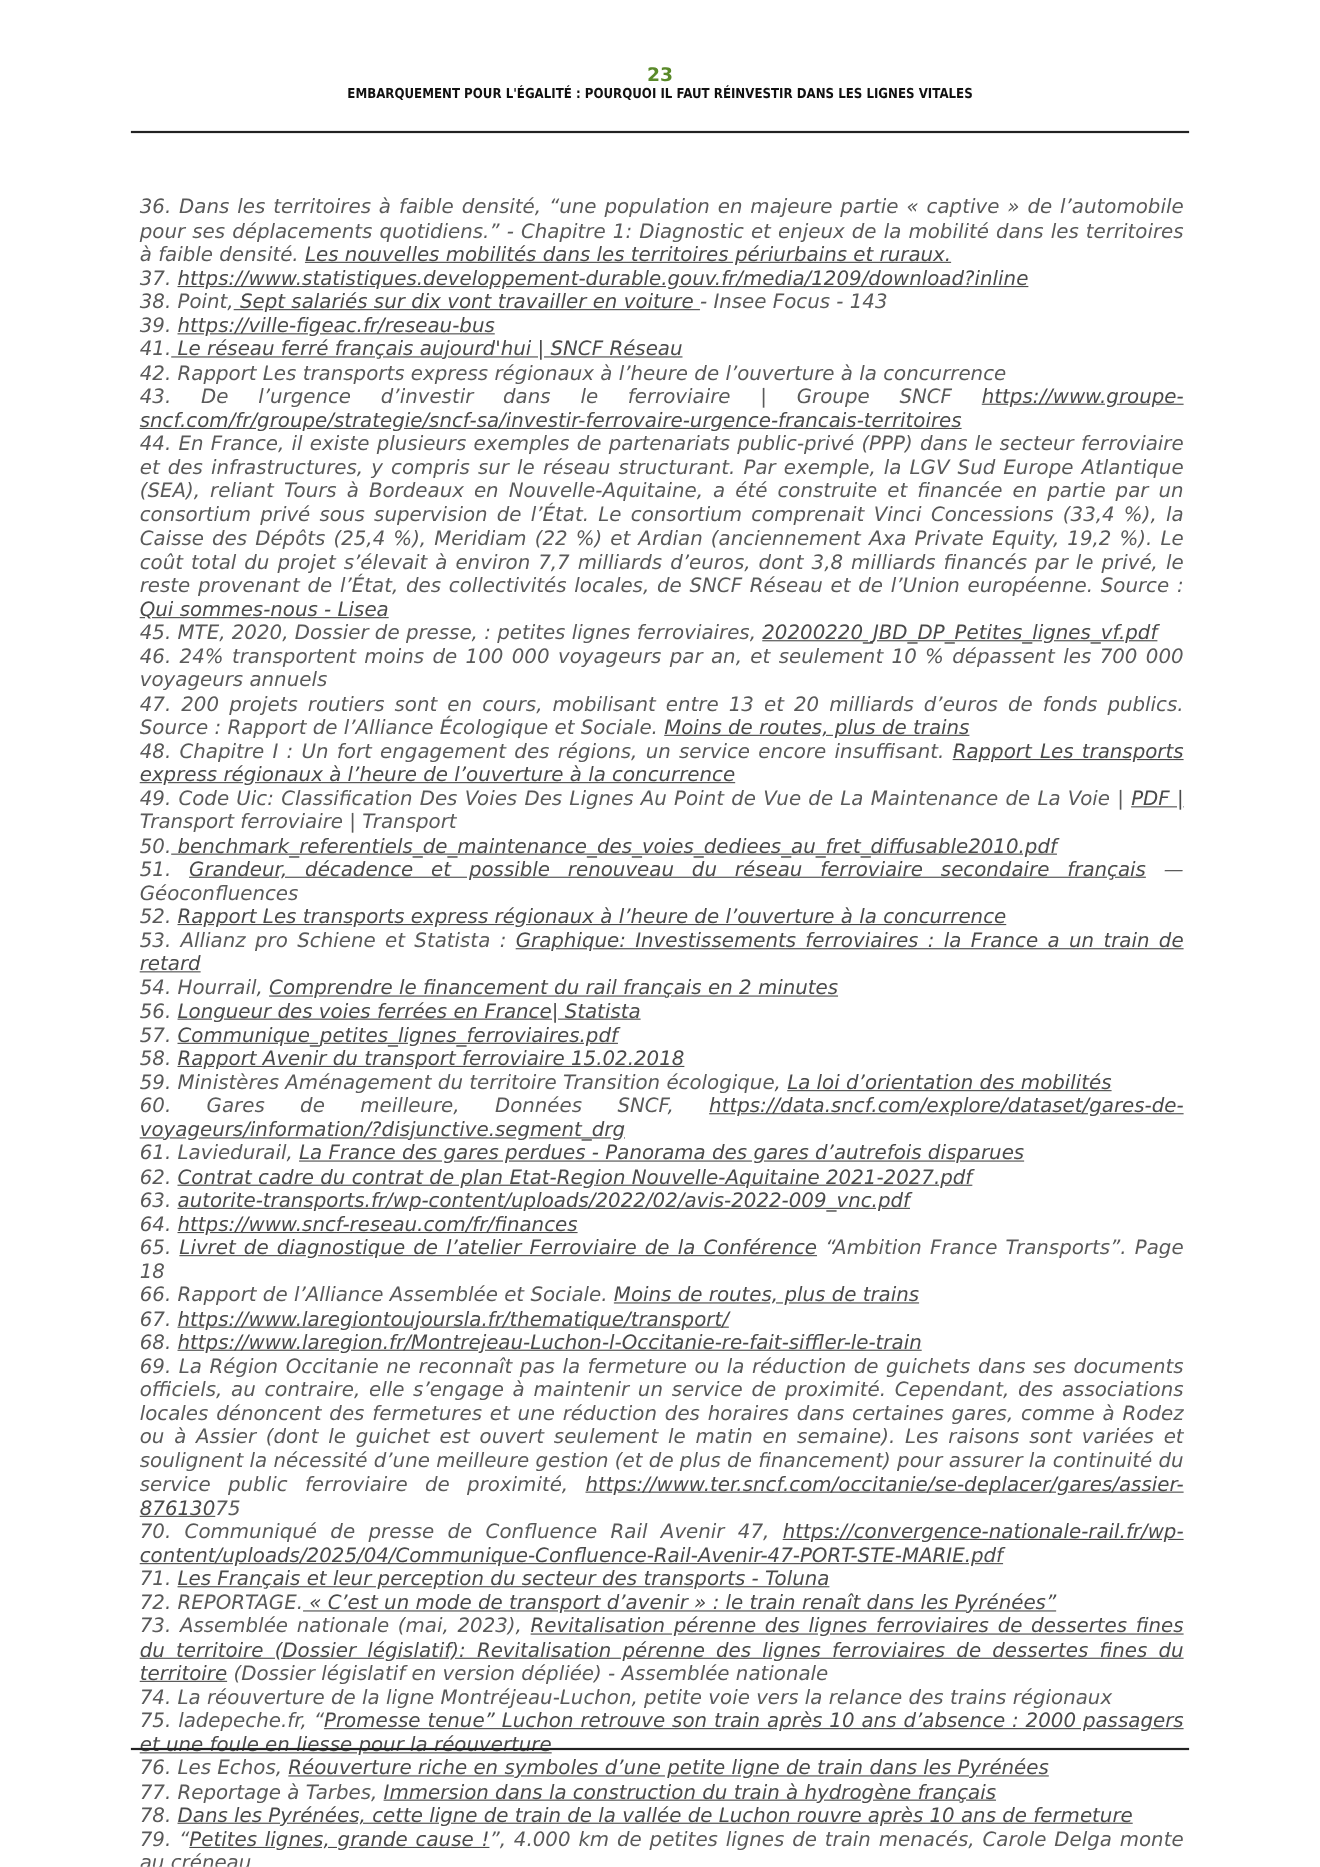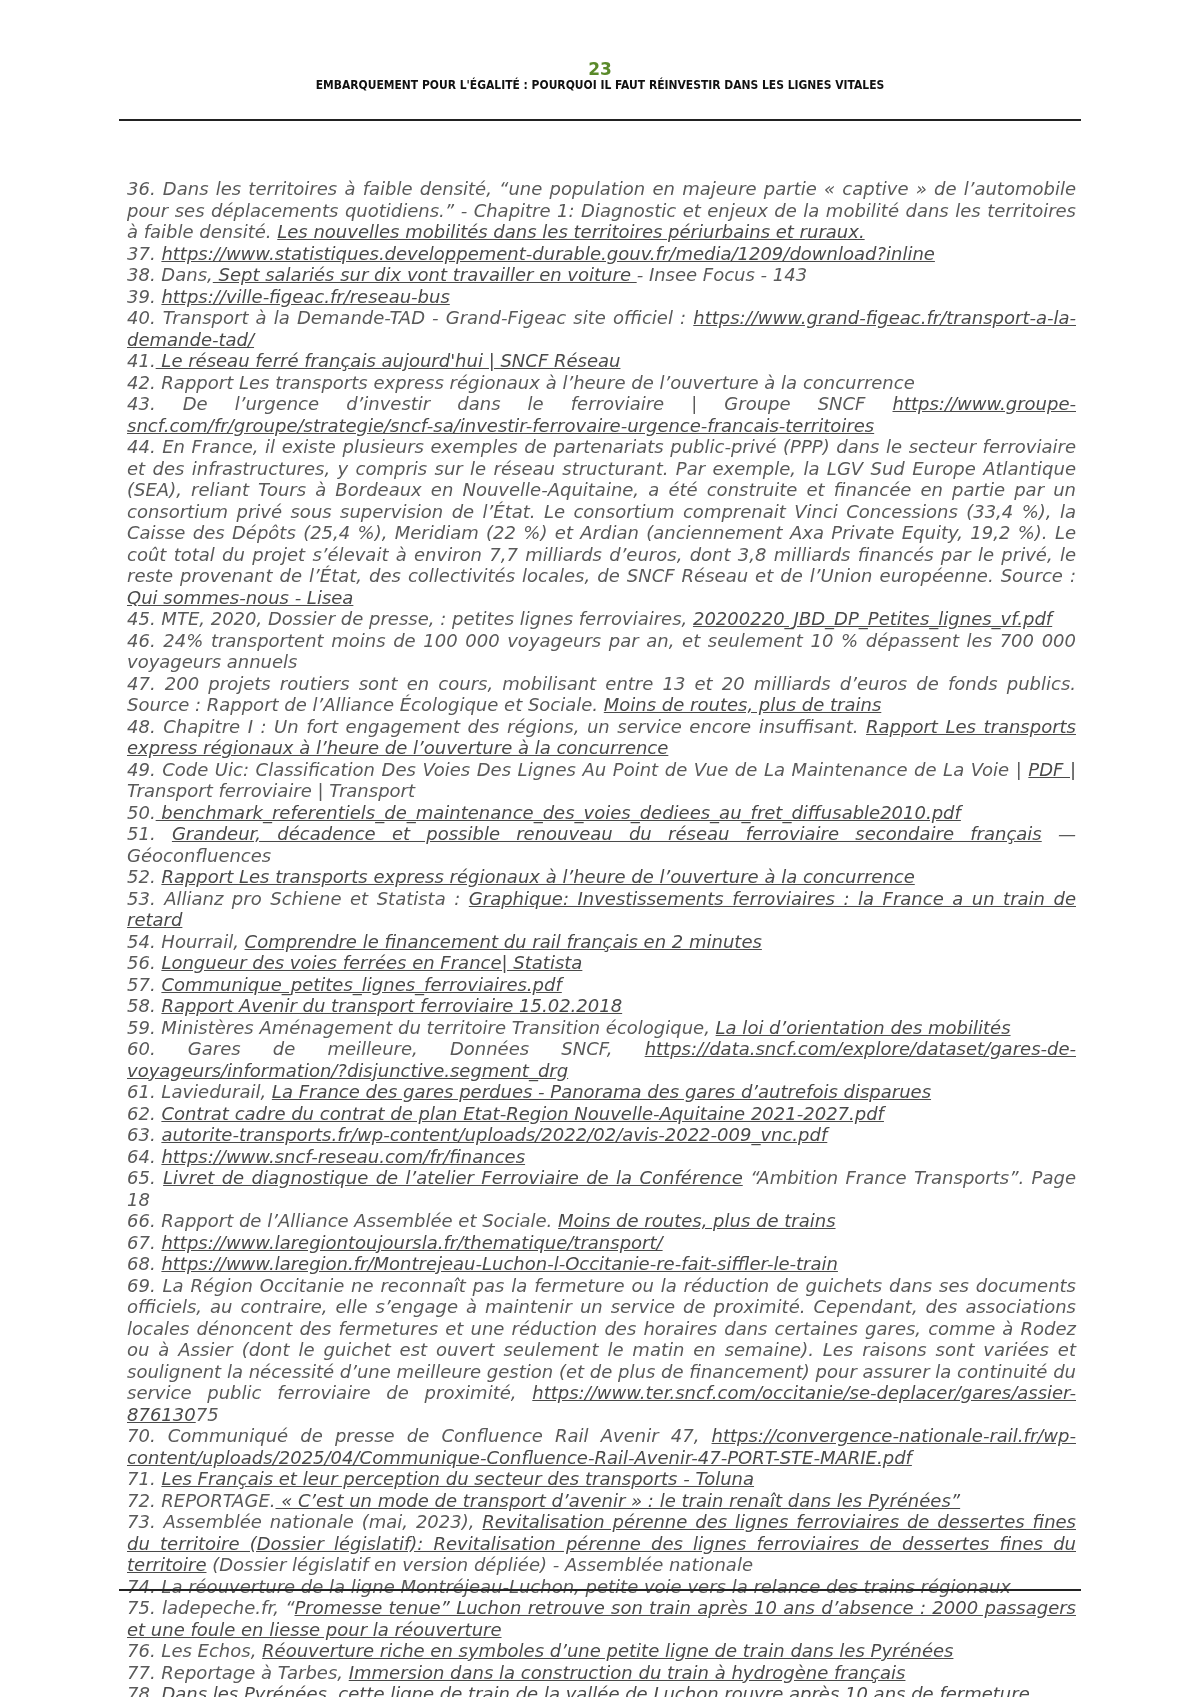--- a/index.html
+++ b/index.html
@@ -23,23 +23,22 @@
 </head>
 <body>
 
 <div class="page-number">23</div>
 <div class="running-title">EMBARQUEMENT POUR L'ÉGALITÉ :  POURQUOI IL FAUT RÉINVESTIR DANS LES LIGNES VITALES</div>
 <div class="rule top"></div>
 
 <div class="notes" id="notes">
     <p class="note"><span class="num">36.</span><span> Dans les territoires à faible densité, “une population en majeure partie « captive » de l’automobile pour ses déplacements quotidiens.” - Chapitre 1: Diagnostic et enjeux de la mobilité dans les territoires à faible densité. </span><span class="lnk">Les nouvelles mobilités dans les territoires périurbains et ruraux. </span></p>
     <p class="note"><span class="num">37.</span><span> </span><span class="lnk">https://www.statistiques.developpement-durable.gouv.fr/media/1209/download?inline</span></p>
-    <p class="note"><span class="num">38.</span><span> Dans,</span><span class="lnk"> Sept salariés sur dix vont travailler en voiture </span><span>- Insee Focus - 143</span></p>
+    <p class="note"><span class="num">38.</span><span> Point,</span><span class="lnk"> Sept salariés sur dix vont travailler en voiture </span><span>- Insee Focus - 143</span></p>
     <p class="note"><span class="num">39.</span><span>  </span><span class="lnk">https://ville-figeac.fr/reseau-bus</span></p>
-    <p class="note"><span class="num">40.</span><span>  Transport à la Demande-TAD - Grand-Figeac site officiel : </span><span class="lnk">https://www.grand-figeac.fr/transport-a-la-demande-tad/</span></p>
     <p class="note"><span class="num">41.</span><span class="lnk"> Le réseau ferré français aujourd'hui | SNCF Réseau</span></p>
     <p class="note"><span class="num">42.</span><span> Rapport Les transports express régionaux à l’heure de l’ouverture à la concurrence</span></p>
     <p class="note"><span class="num">43.</span><span> De l’urgence d’investir dans le ferroviaire | Groupe SNCF </span><span class="lnk">https://www.groupe-sncf.com/fr/groupe/strategie/sncf-sa/investir-ferrovaire-urgence-francais-territoires</span></p>
     <p class="note"><span class="num">44.</span><span> En France, il existe plusieurs exemples de partenariats public-privé (PPP) dans le secteur ferroviaire et des infrastructures, y compris sur le réseau structurant. Par exemple, la LGV Sud Europe Atlantique (SEA), reliant Tours à Bordeaux en Nouvelle-Aquitaine, a été construite et financée en partie par un consortium privé sous supervision de l’État. Le consortium comprenait Vinci Concessions (33,4 %), la Caisse des Dépôts (25,4 %), Meridiam (22 %) et Ardian (anciennement Axa Private Equity, 19,2 %). Le coût total du projet s’élevait à environ 7,7 milliards d’euros, dont 3,8 milliards financés par le privé, le reste provenant de l’État, des collectivités locales, de SNCF Réseau et de l’Union européenne. Source : </span><span class="lnk">Qui sommes-nous - Lisea</span></p>
     <p class="note"><span class="num">45.</span><span> MTE, 2020, Dossier de presse, : petites lignes ferroviaires, </span><span class="lnk">20200220_JBD_DP_Petites_lignes_vf.pdf</span></p>
     <p class="note"><span class="num">46.</span><span> 24% transportent moins de 100 000 voyageurs par an, et seulement 10 % dépassent les 700 000 voyageurs annuels</span></p>
     <p class="note"><span class="num">47.</span><span> 200 projets routiers sont en cours, mobilisant entre 13 et 20 milliards d’euros de fonds publics. Source : Rapport de l’Alliance Écologique et Sociale. </span><span class="lnk">Moins de routes, plus de trains</span></p>
     <p class="note"><span class="num">48.</span><span>  Chapitre I : Un fort engagement des régions, un service encore insuffisant. </span><span class="lnk">Rapport Les transports express régionaux à l’heure de l’ouverture à la concurrence</span></p>
     <p class="note"><span class="num">49.</span><span> Code Uic: Classification Des Voies Des Lignes Au Point de Vue de La Maintenance de La Voie | </span><span class="lnk">PDF |</span><span> Transport ferroviaire | Transport</span></p>
     <p class="note"><span class="num">50.</span><span class="lnk"> benchmark_referentiels_de_maintenance_des_voies_dediees_au_fret_diffusable2010.pdf</span></p>

